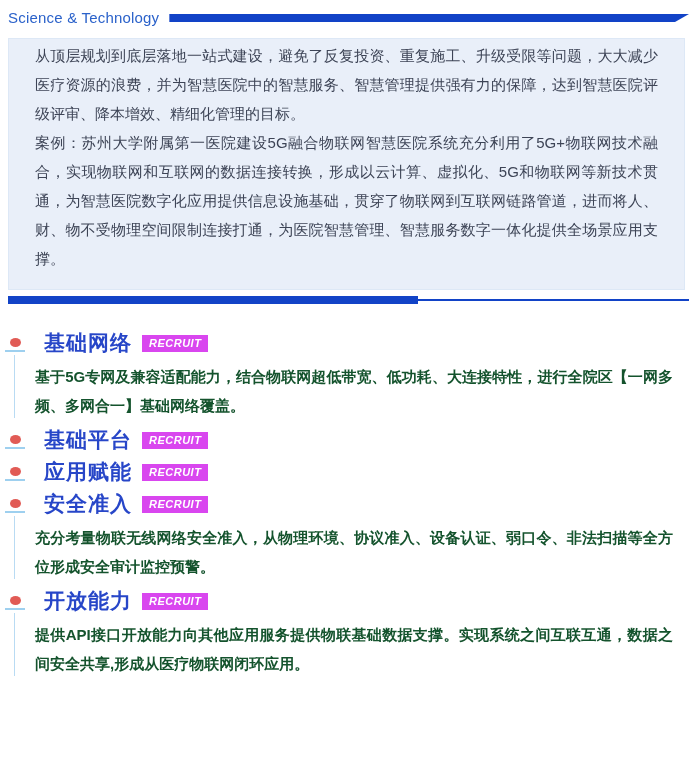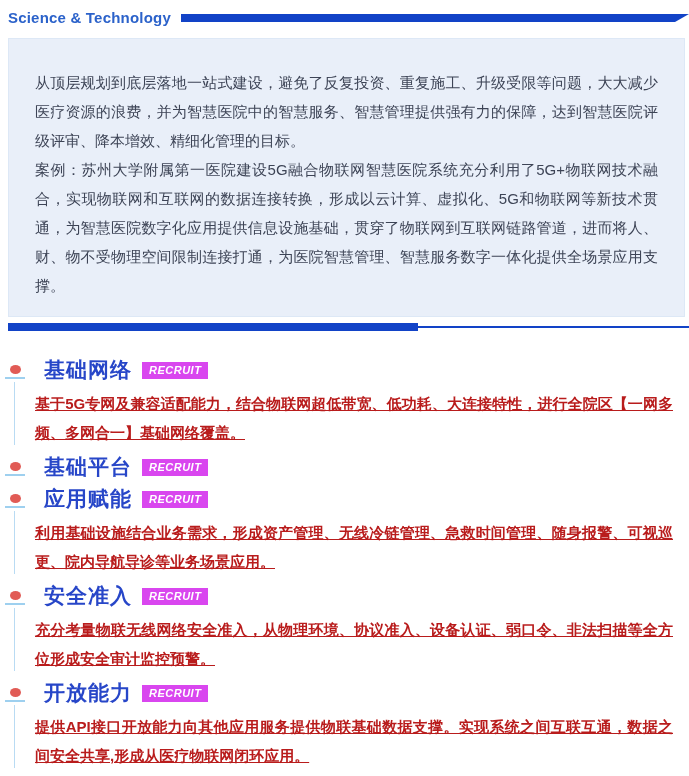--- a/index.html
+++ b/index.html
@@ -22,36 +22,35 @@
     align-items: center;
     padding: 9px 0 0 8px;
     height: 26px;
   }
   .topbar-label {
     color: #2b62ca;
     font-size: 15px;
     white-space: nowrap;
     margin-right: 10px;
     letter-spacing: 0.2px;
-    font-weight: bold;
   }
   .topbar-bar {
     flex: 1;
     height: 8px;
     margin-top: 1px;
     background: #1243c7;
     clip-path: polygon(0 0, 100% 0, calc(100% - 14px) 100%, 0 100%);
   }
 
   
   .intro-box {
     margin: 12px 4px 0 8px;
     background: #e9eff9;
     border: 1px solid #dde8f6;
-    padding: 29px 26px 16px 26px;
+    padding: 2px 26px 16px 26px;
   }
   .intro-box p {
     color: #3d4456;
     font-size: 15px;
     line-height: 29px;
     text-align: justify;
   }
   .intro-box p + p { margin-top: 0; }
 
   
@@ -108,26 +107,25 @@
     color: #ffffff;
     font-size: 11px;
     font-weight: bold;
     font-style: italic;
     letter-spacing: 0.5px;
     padding: 2px 7px 3px 7px;
     display: inline-block;
   }
   .section-body {
     margin-top: 7px;
-    color: #b91c1c;
+    color: #14532d;
     font-size: 15px;
     font-weight: bold;
     line-height: 29px;
     text-align: justify;
-    text-decoration: underline;
   }
 </style>
 </head>
 <body>
 
 <div class="page">
 
   <div class="topbar">
     <span class="topbar-label">Science &amp; Technology</span>
     <span class="topbar-bar"></span>
@@ -167,21 +165,20 @@
     </div>
 
     <div class="section">
       <span class="dot"></span>
       <span class="dot-line"></span>
       <span class="rail"></span>
       <div class="section-head">
         <span class="section-title">应用赋能</span>
         <span class="badge">RECRUIT</span>
       </div>
-      <p class="section-body">利用基础设施结合业务需求，形成资产管理、无线冷链管理、急救时间管理、随身报警、可视巡更、院内导航导诊等业务场景应用。</p>
     </div>
 
     <div class="section">
       <span class="dot"></span>
       <span class="dot-line"></span>
       <span class="rail"></span>
       <div class="section-head">
         <span class="section-title">安全准入</span>
         <span class="badge">RECRUIT</span>
       </div>

